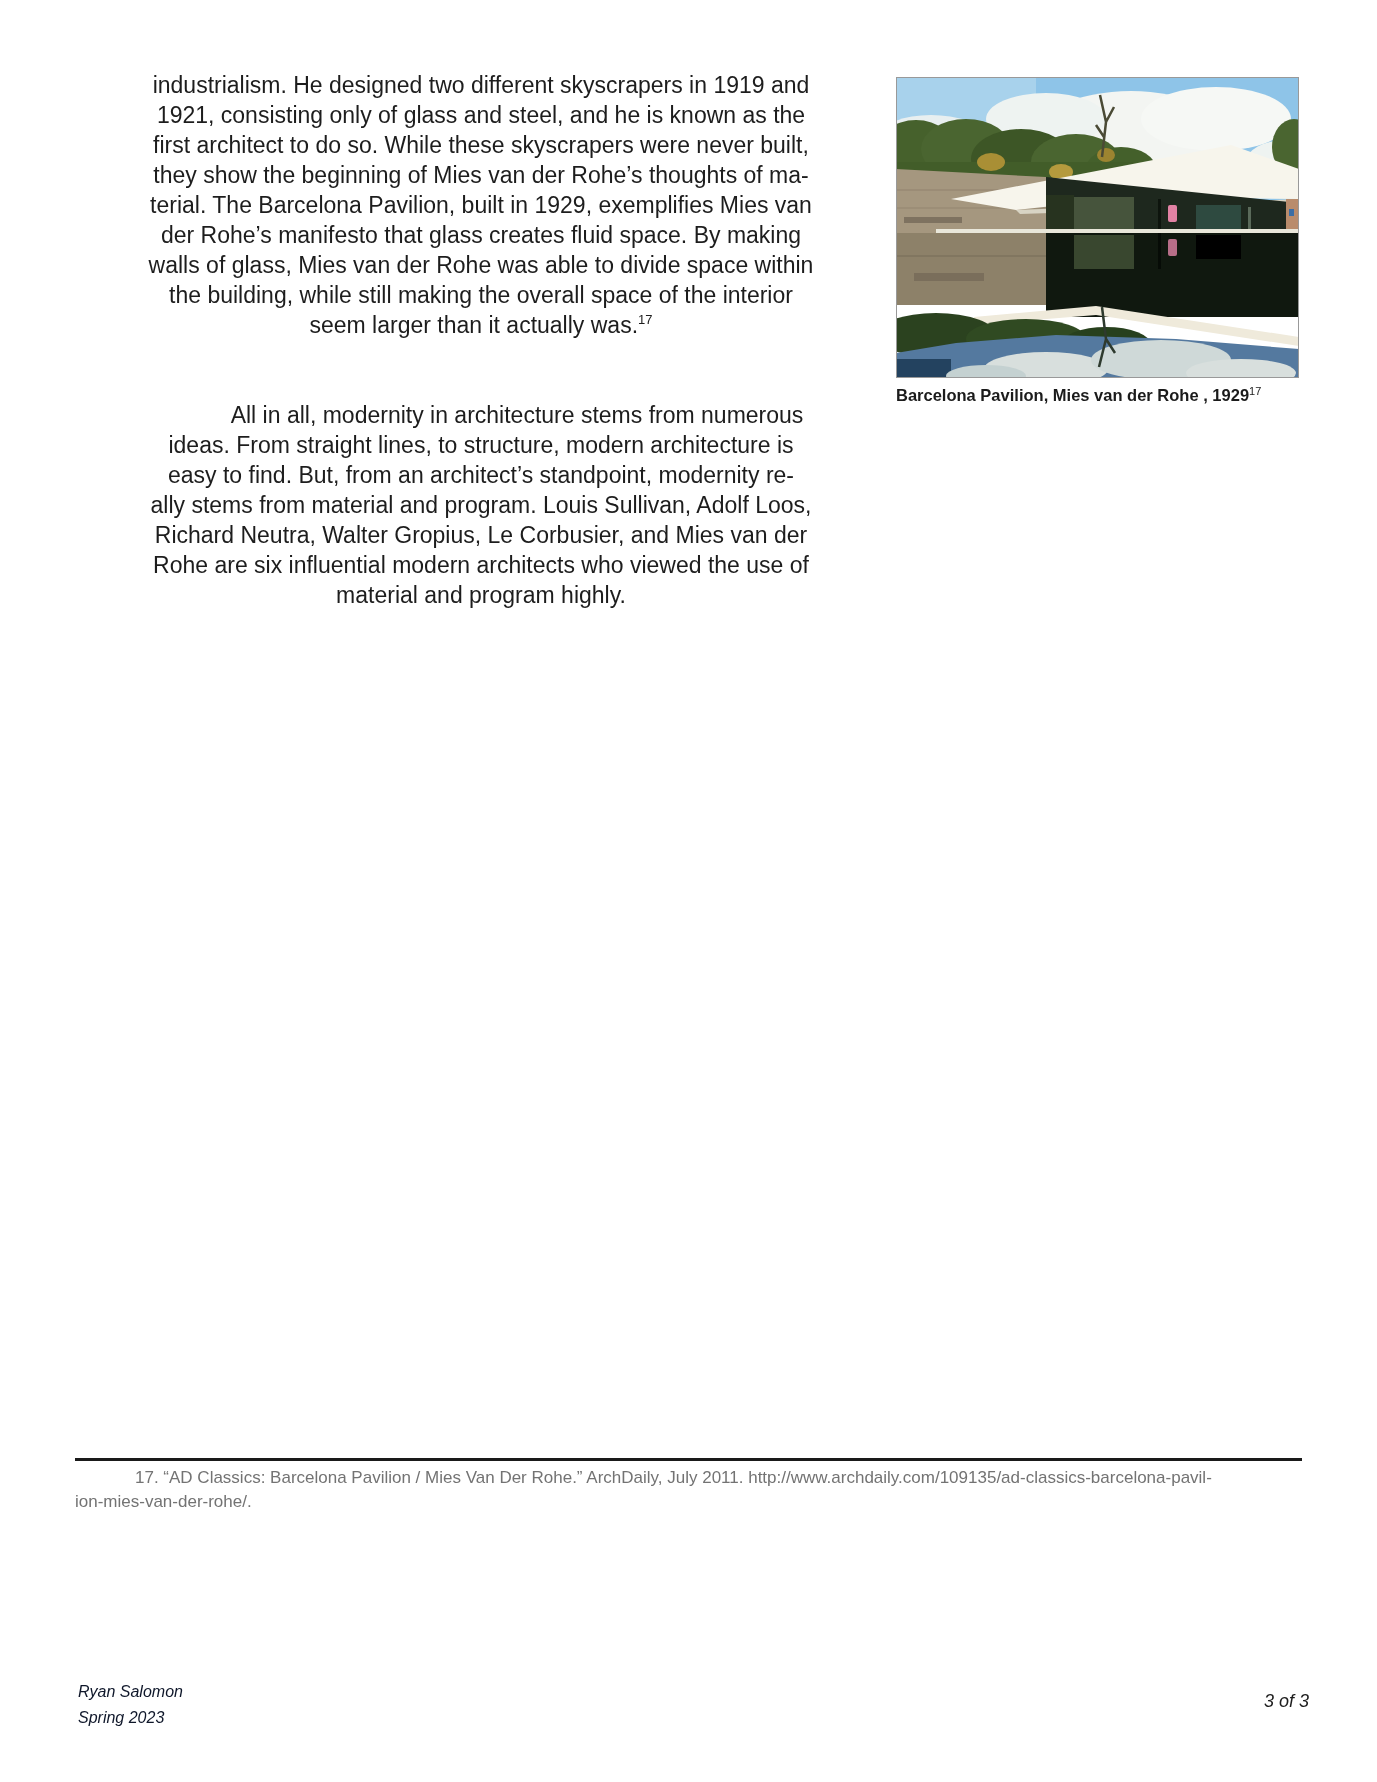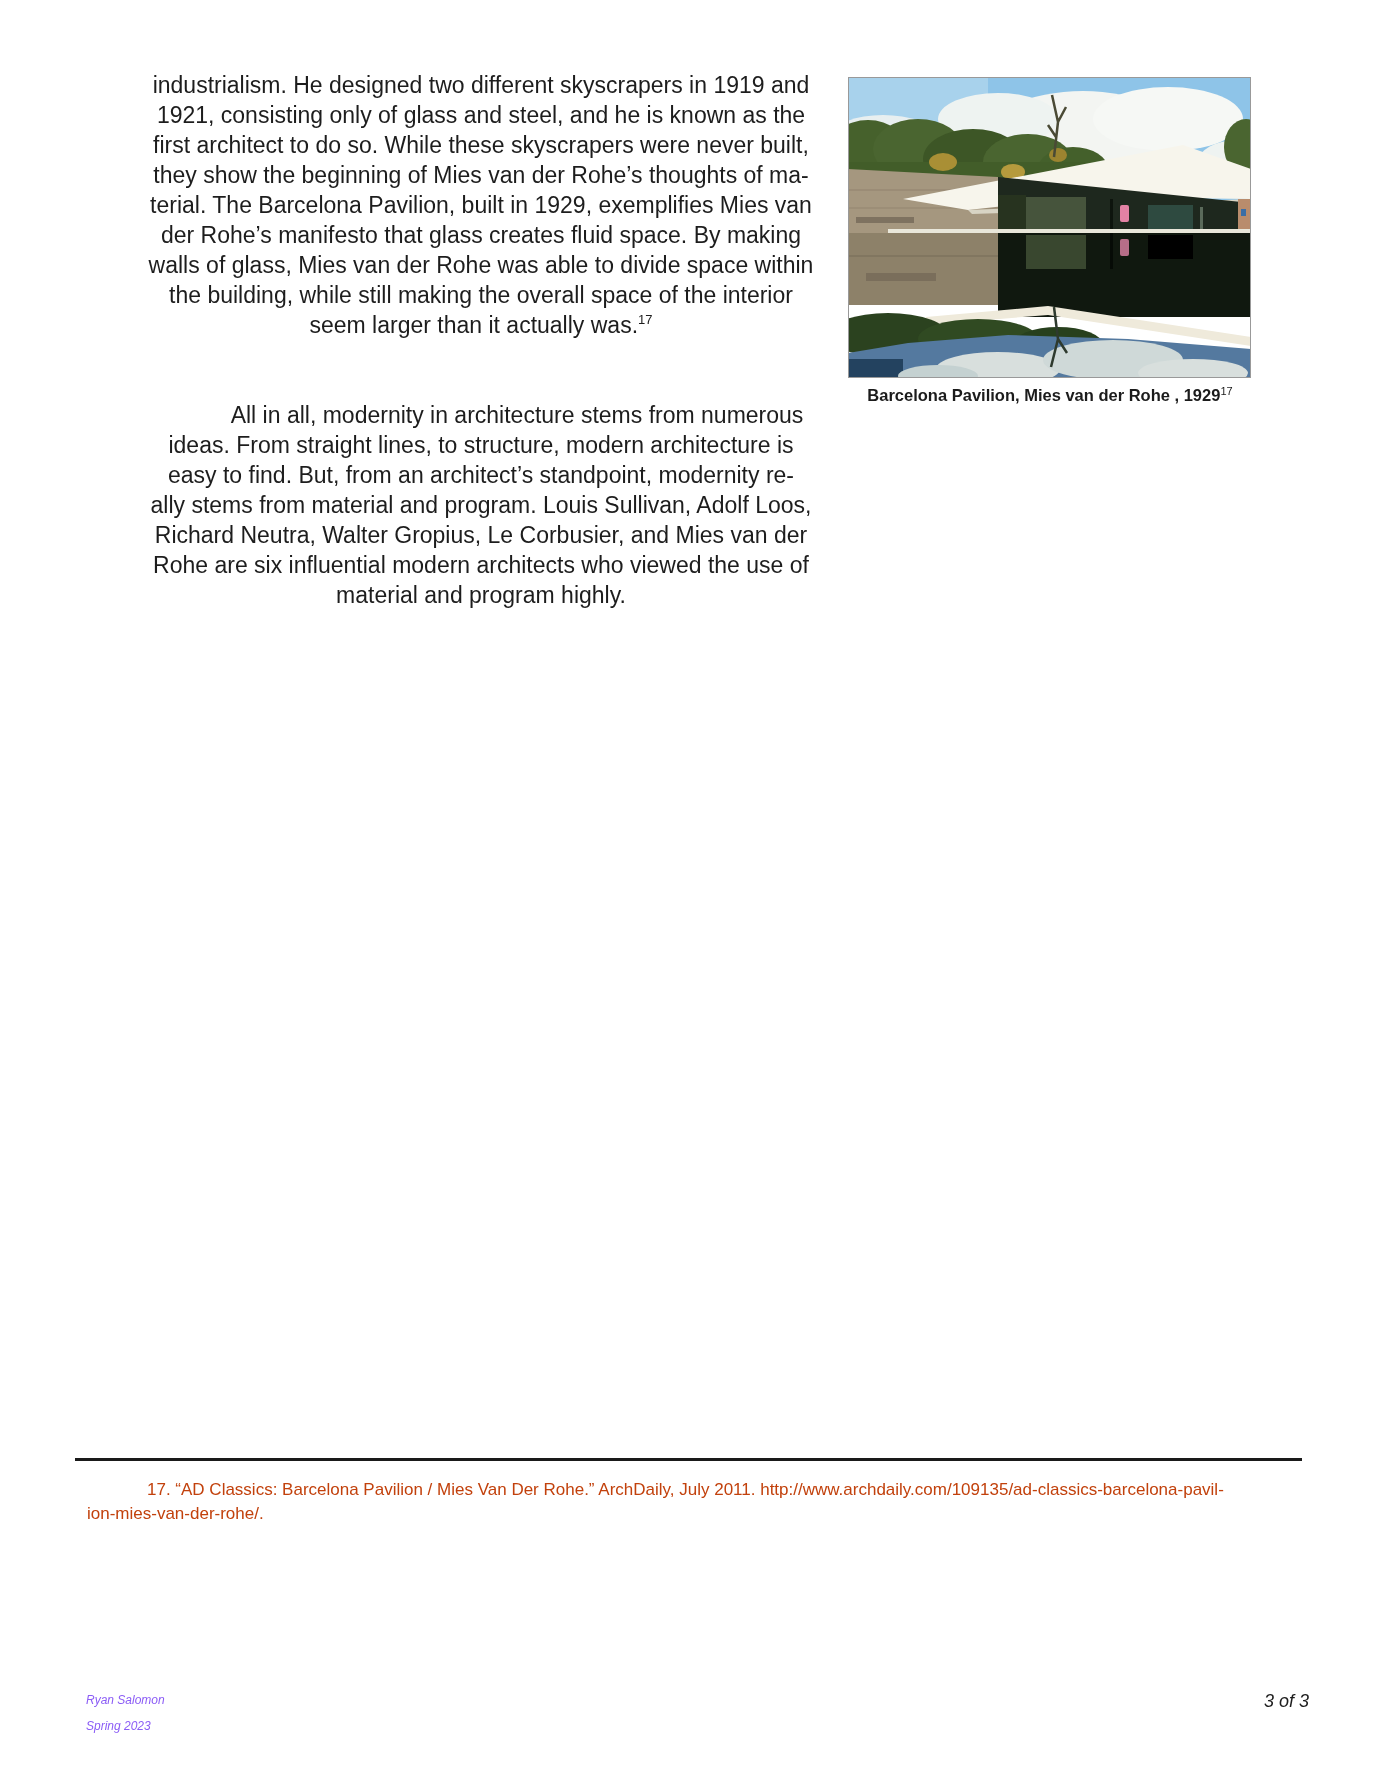--- a/index.html
+++ b/index.html
@@ -32,24 +32,23 @@
     text-indent: 72px;
   }
   .body-par sup {
     font-size: 13px;
     line-height: 0;
     vertical-align: 9px;
   }
 
   .figure {
     position: absolute;
-    left: 848px;
+    left: 896px;
     top: 77px;
     width: 404px;
-    text-align: center;
   }
   .photo-frame {
     width: 403px;
     height: 301px;
     display: block;
   }
   .figure-caption {
     margin-top: 7px;
     font-size: 16.5px;
     font-weight: bold;
@@ -68,36 +67,36 @@
     top: 1458px;
     width: 1227px;
     height: 3px;
     background: #1a1a1a;
   }
   .footnote-text {
     position: absolute;
     left: 75px;
     top: 1466px;
     width: 1232px;
-    margin: 12px;
+    margin: 0;
     font-size: 17px;
     line-height: 24px;
-    color: #c2410c;
+    color: #737373;
     text-indent: 60px;
   }
 
   .footer-author {
     position: absolute;
     left: 78px;
     top: 1679px;
-    margin: 8px;
-    font-size: 12px;
+    margin: 0;
+    font-size: 16px;
     line-height: 26px;
     font-style: italic;
-    color: #8b5cf6;
+    color: #0f172a;
   }
   .page-number {
     position: absolute;
     right: 68px;
     top: 1691px;
     font-size: 18px;
     font-style: italic;
     color: #1d1d1d;
     margin-left: 20px;
   }

